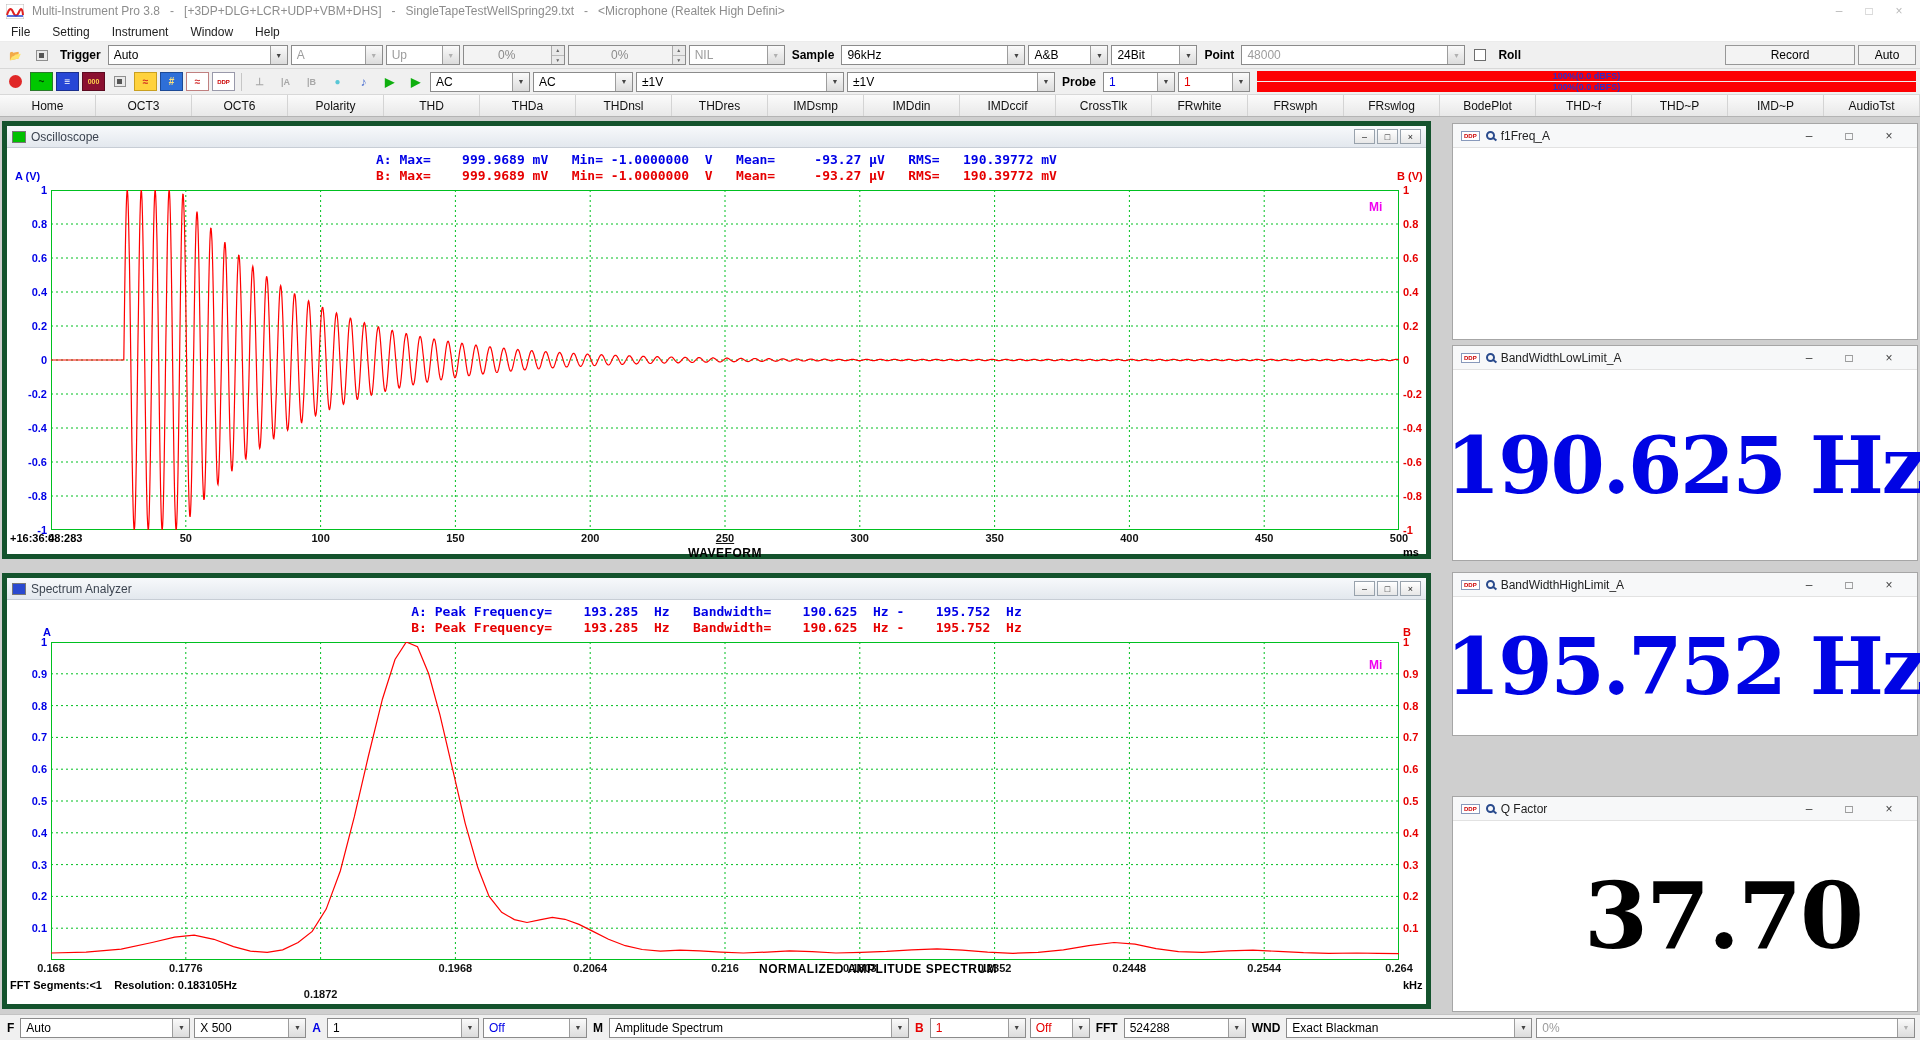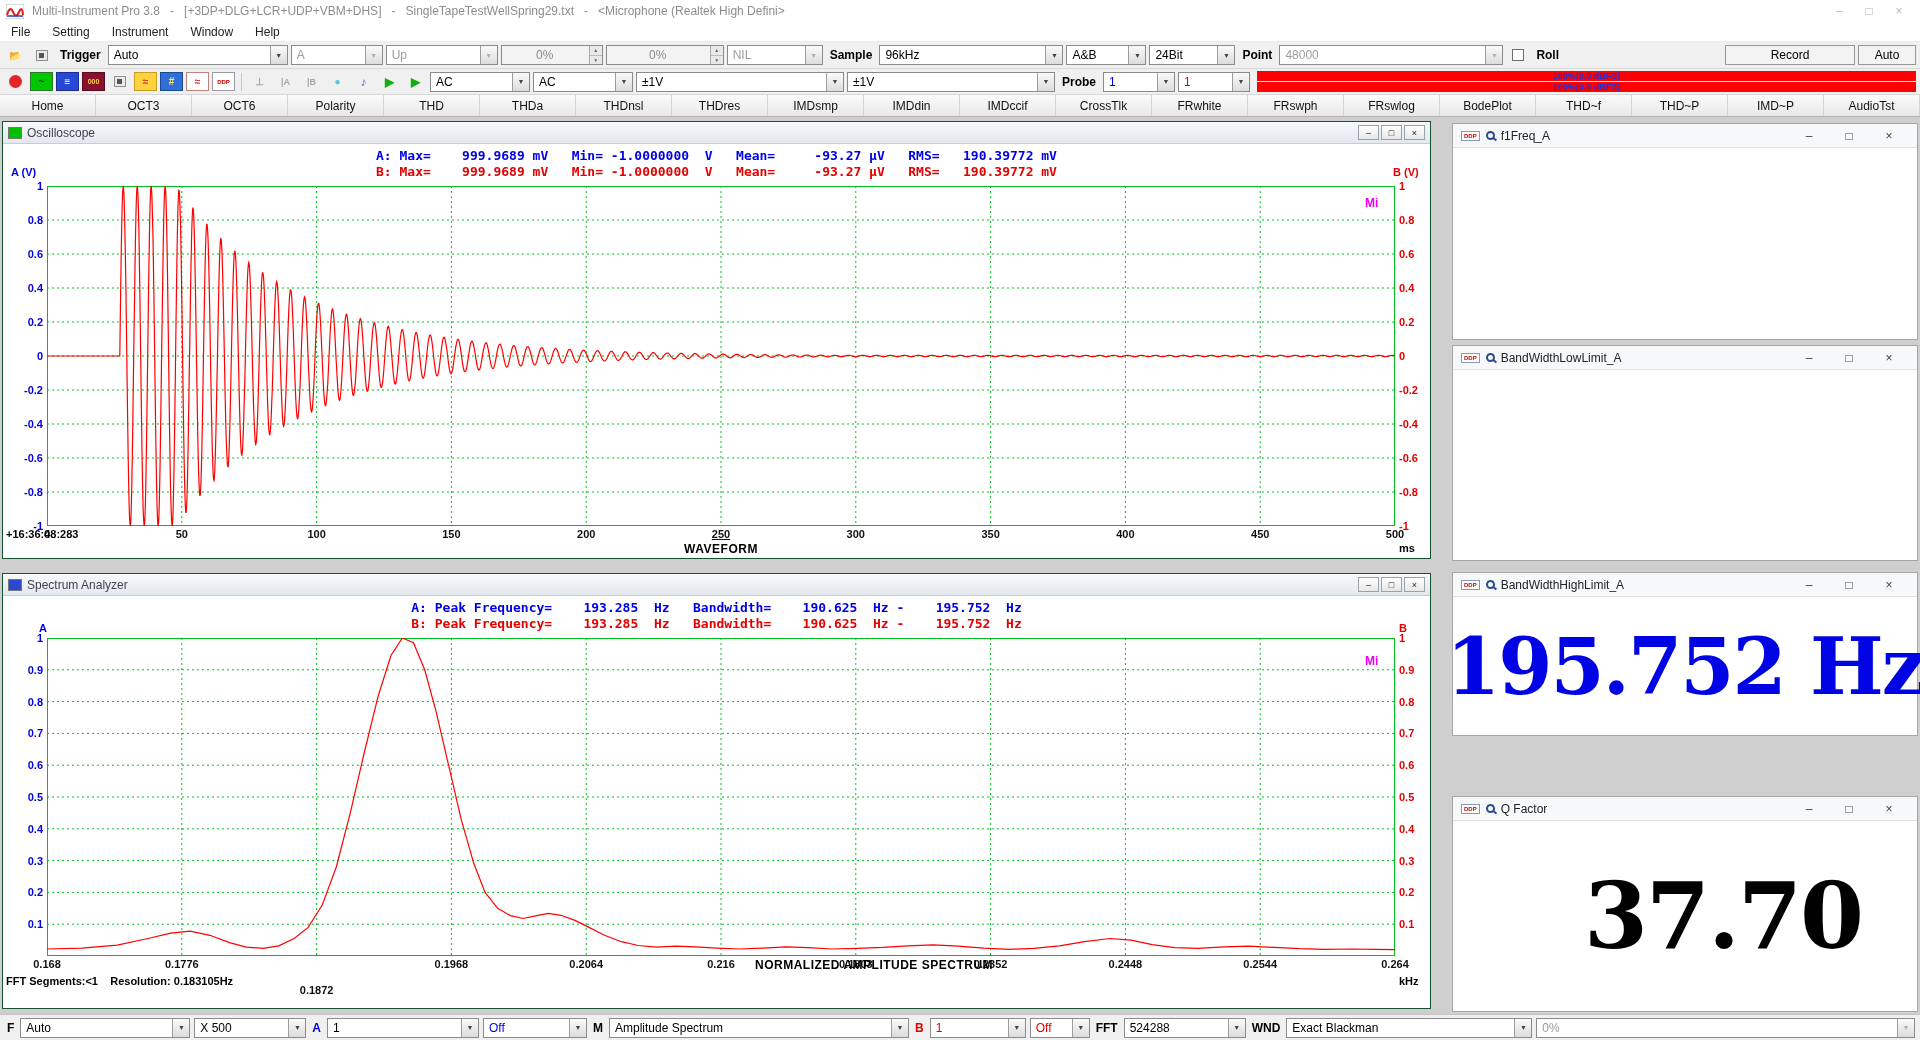--- a/index.html
+++ b/index.html
@@ -37,21 +37,21 @@
   .inner-sq b{width:5px;height:5px;background:#555}
   .banner{flex:1 1 auto;align-self:center;height:21px;display:flex;flex-direction:column;gap:1px;margin-left:4px}
   .bar{flex:1;background:#fd0002;display:flex;align-items:center;justify-content:center}
   .bar span{font-size:9px;font-weight:700;color:#2d2dc9}
 
   .tabbar{height:22px;display:flex;background:linear-gradient(#fbfbfb,#e8e8e8);border-bottom:1px solid #b4b4b4}
   .tab{flex:1;display:flex;align-items:center;justify-content:center;border-right:1px solid #d4d4d4;color:#111;white-space:nowrap;overflow:hidden}
 
   
   .work{position:absolute;left:0;right:0;top:117px;bottom:26px;background:#cfcfcf}
-  .win{position:absolute;background:#4c1d95;border:1px solid #14532d}
+  .win{position:absolute;background:#4c1d95;border:5px solid #14532d}
   .wtb{height:22px;background:linear-gradient(#f7f9fb,#e3e8ee);border-bottom:1px solid #c7cdd5;display:flex;align-items:center;gap:5px;padding:0 5px;color:#3c4450}
   .chip{width:14px;height:12px;border:1px solid #777;flex:0 0 auto}
   .chip.green{background:#00c000}
   .chip.blue{background:#2a49d0}
   .wbtns{margin-left:auto;display:flex;gap:2px}
   .wbtn{width:21px;height:15px;border:1px solid #98a2ac;background:linear-gradient(#fff,#e7e7e7);font-size:9px;display:flex;align-items:center;justify-content:center;color:#222}
   .wbody{position:relative;height:calc(100% - 22px);background:#fff}
   .stat{position:absolute;left:0;width:100%;text-align:center;font-family:"DejaVu Sans Mono",monospace;font-size:13px;font-weight:700;white-space:pre}
   .stA{color:#0000e6}.stB{color:#e60000}
   .plot{position:absolute}
@@ -119,21 +119,21 @@
       </div>
     <span class="lbl">Trigger</span>
     <div class="dd" style="width:180px">
         <span>Auto</span>
         <span class="arw">▼</span>
       </div>
     <div class="dd dis" style="width:92px">
         <span>A</span>
         <span class="arw">▼</span>
       </div>
-    <div class="dd dis" style="width:112px">
+    <div class="dd dis" style="width:74px">
         <span>Up</span>
         <span class="arw">▼</span>
       </div>
     <div class="spin" style="width:102px">
         <span>0%</span>
         <span class="spb">
           <i>▲</i>
           <i>▼</i>
         </span>
       </div>
@@ -453,20 +453,21 @@
       <div class="ptb">
         <span class="ddpchip">DDP</span>
         <span class="lens"></span>
         <span>BandWidthLowLimit_A</span>
         <span class="pbtns">
           <span>–</span>
           <span>□</span>
           <span>×</span>
         </span>
       </div>
+      <div class="pval vblue">190.625 Hz</div>
     </div>
 
     <div class="panel" style="top:455px;height:164px">
       <div class="ptb">
         <span class="ddpchip">DDP</span>
         <span class="lens"></span>
         <span>BandWidthHighLimit_A</span>
         <span class="pbtns">
           <span>–</span>
           <span>□</span>

